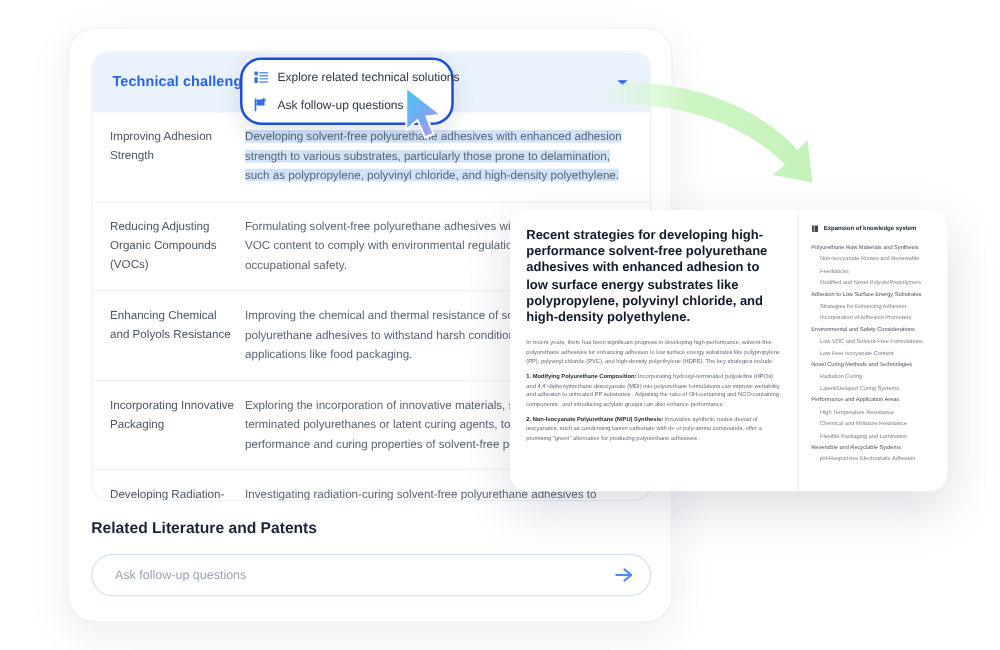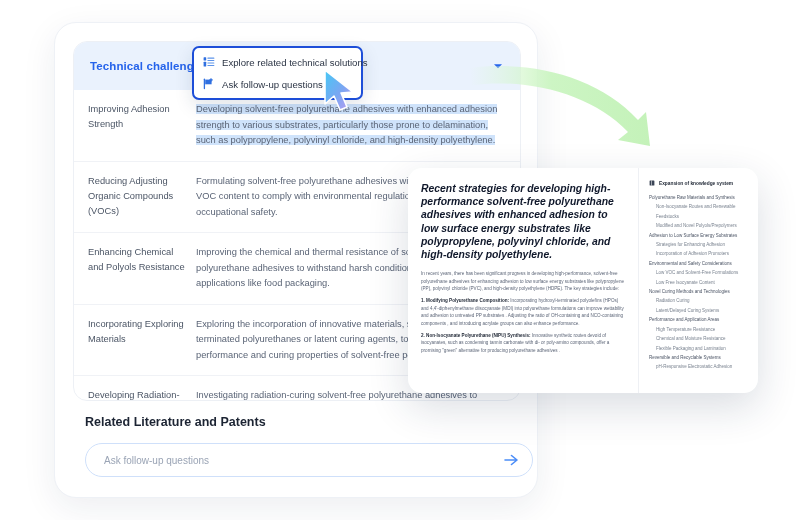--- a/index.html
+++ b/index.html
@@ -79,21 +79,21 @@
   }
   .tcell-body.hl span{
     background:#cfe3fb;
     box-decoration-break:clone;
     -webkit-box-decoration-break:clone;
   }
 
   
   #related-section{
     position:absolute;
-    left:30px; top:392px;
+    left:18px; top:392px;
     width:448px;
   }
   #related-title{
     font-size:12.5px;
     font-weight:bold;
     color:#1c2433;
     margin-bottom:14px;
   }
   #ask-box{
     position:relative;
@@ -116,21 +116,21 @@
     width:14px;height:14px;
   }
 
   
   #context-menu{
     position:absolute;
     left:192px; top:46px;
     width:171px;
     background:#ffffff;
     border:2px solid #1d4ed8;
-    border-radius:7px;
+    border-radius:17px;
     box-shadow:0 6px 18px rgba(23,43,77,.13);
     z-index:25;
     padding:3px 0;
     text-align:right;
   }
   .menu-item{
     display:flex;
     align-items:center;
     gap:7px;
     padding:5px 9px;
@@ -173,21 +173,20 @@
     flex:1;
     padding:14px 13px 10px 13px;
     overflow:hidden;
   }
   #article-title{
     font-size:10.4px;
     font-weight:bold;
     line-height:13.2px;
     color:#10182b;
     margin-bottom:9px;
-    font-style:italic;
   }
   .art-p{
     font-size:4.6px;
     line-height:7.4px;
     color:#5d6678;
     margin-bottom:5px;
   }
   .art-p b{ color:#1d2533; }
 
   #article-side{
@@ -252,21 +251,21 @@
         </div>
         <div class="trow">
           <div class="tcell-label">Reducing Adjusting Organic Compounds (VOCs)</div>
           <div class="tcell-body">Formulating solvent-free polyurethane adhesives with low or negligible VOC content to comply with environmental regulations and promote occupational safety.</div>
         </div>
         <div class="trow">
           <div class="tcell-label">Enhancing Chemical and Polyols Resistance</div>
           <div class="tcell-body">Improving the chemical and thermal resistance of solvent-free polyurethane adhesives to withstand harsh conditions encountered in applications like food packaging.</div>
         </div>
         <div class="trow">
-          <div class="tcell-label">Incorporating Exploring Materials</div>
+          <div class="tcell-label">Incorporating Innovative Packaging</div>
           <div class="tcell-body">Exploring the incorporation of innovative materials, such as silane-terminated polyurethanes or latent curing agents, to enhance the performance and curing properties of solvent-free polyurethane adhesives.</div>
         </div>
         <div class="trow">
           <div class="tcell-label">Developing Radiation-Curing Systems</div>
           <div class="tcell-body">Investigating radiation-curing solvent-free polyurethane adhesives to achieve rapid curing and low migration rates of aromatic primary amines, suitable for applications like flexible packaging.</div>
         </div>
       </div>
   </div>
 
   <div id="related-section">

